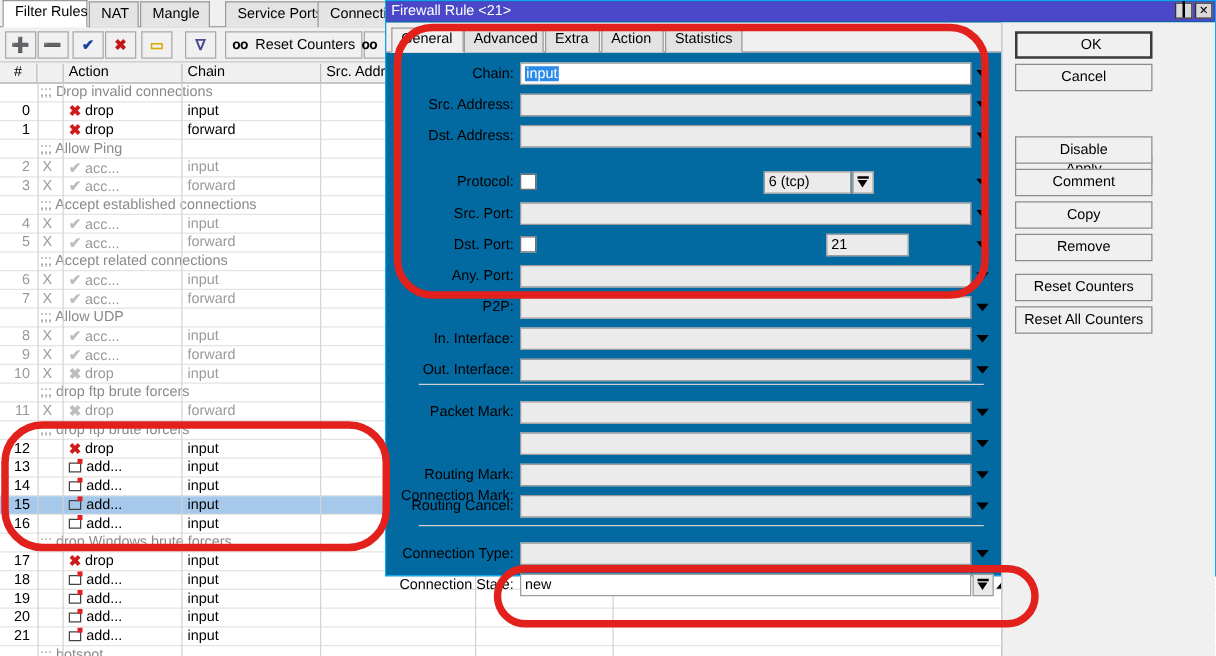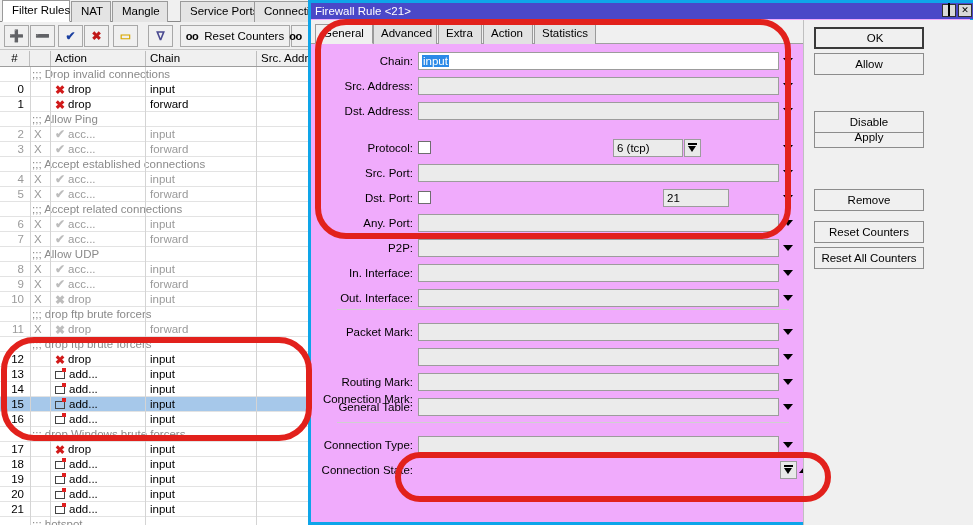--- a/index.html
+++ b/index.html
@@ -117,23 +117,23 @@
     content: ""; position: absolute; right: -2px; top: -4px;
     width: 4px; height: 4px; background: #e02020;
   }
   .dim { color: #9a9a9a; }
   .dim .icon-x { color: #bdbdbd; }
   .dim .icon-chk { color: #bdbdbd; }
 
   
   #dialog {
     position: absolute; left: 308px; top: 0px;
-    width: 665px; height: 525px;
-    background: #f0abfc;
-    border: 3px solid #0ea5e9;
+    width: 665px; height: 461px;
+    background: #0369a1;
+    border: 1px solid #0ea5e9;
     z-index: 50;
   }
   .titlebar {
     position: absolute; left: 0; top: 0; width: 663px; height: 16px;
     background: #4a48c8;
     color: #ffffff;
     font-size: 11.5px;
     line-height: 16px;
     padding-left: 4px;
   }
@@ -566,45 +566,52 @@
         <div class="arrow-dn" style="top: 251px; left: 472px;"></div>
         <div class="lbl" style="top: 279px; left: 0px; width: 102px;">Packet Mark:</div>
         <div class="fld" style="top: 279px; left: 107px; width: 361px;"></div>
         <div class="arrow-dn" style="top: 285px; left: 472px;"></div>
         <div class="lbl" style="top: 304px; left: 0px; width: 102px; margin-top: 42px;">Connection Mark:</div>
         <div class="fld" style="top: 304px; left: 107px; width: 361px;"></div>
         <div class="arrow-dn" style="top: 310px; left: 472px;"></div>
         <div class="lbl" style="top: 329px; left: 0px; width: 102px;">Routing Mark:</div>
         <div class="fld" style="top: 329px; left: 107px; width: 361px;"></div>
         <div class="arrow-dn" style="top: 335px; left: 472px;"></div>
-        <div class="lbl" style="top: 354px; left: 0px; width: 102px;">General Table:</div>
+        <div class="lbl" style="top: 354px; left: 0px; width: 102px;">Routing Cancel:</div>
         <div class="fld" style="top: 354px; left: 107px; width: 361px;"></div>
         <div class="arrow-dn" style="top: 360px; left: 472px;"></div>
         <div class="lbl" style="top: 392px; left: 0px; width: 102px;">Connection Type:</div>
         <div class="fld" style="top: 392px; left: 107px; width: 361px;"></div>
         <div class="arrow-dn" style="top: 398px; left: 472px;"></div>
         <div class="lbl" style="top: 417px; left: 0px; width: 102px;">Connection State:</div>
+        <div class="fld active" style="top: 417px; left: 107px; width: 361px;"><span>new</span></div>
         <div class="spinbox" style="top: 417px; left: 469px;">
           <span class="spin-glyph"></span>
         </div>
         <div class="arrow-up" style="top: 423px; left: 488px;"></div>
       </div>
 
     <div class="btncol" id="dlg-buttons">
         <div class="dbtn default" style="top: 7px; padding-left: 12px;">
           <span>OK</span>
         </div>
         <div class="dbtn" style="top: 33px;">
-          <span>Allow</span>
+          <span>Cancel</span>
         </div>
         <div class="dbtn" style="top: 59px; margin-top: 47px;">
           <span>Apply</span>
         </div>
         <div class="dbtn" style="top: 91px;">
           <span>Disable</span>
+        </div>
+        <div class="dbtn" style="top: 117px;">
+          <span>Comment</span>
+        </div>
+        <div class="dbtn" style="top: 143px;">
+          <span>Copy</span>
         </div>
         <div class="dbtn" style="top: 169px; align-items: center;">
           <span>Remove</span>
         </div>
         <div class="dbtn" style="top: 201px;">
           <span>Reset Counters</span>
         </div>
         <div class="dbtn" style="top: 227px;">
           <span>Reset All Counters</span>
         </div>

